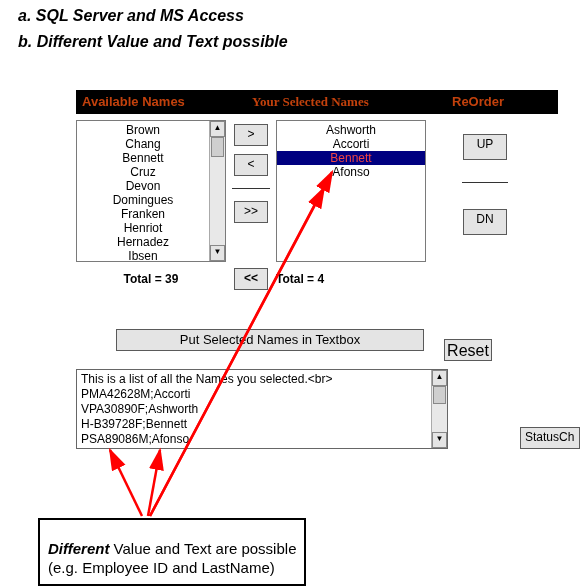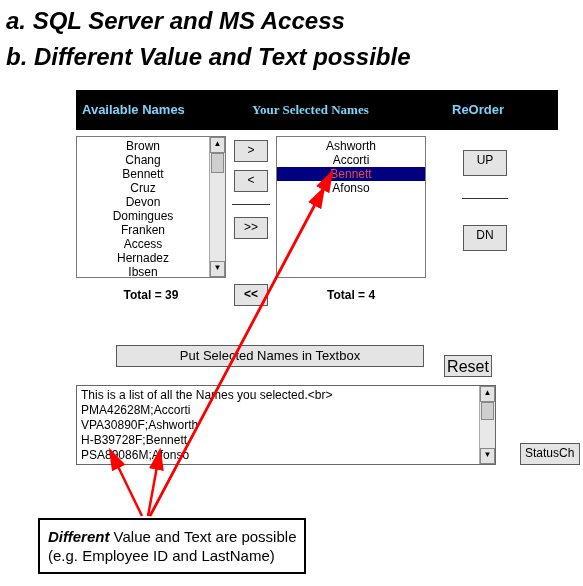--- a/index.html
+++ b/index.html
@@ -7,38 +7,38 @@
     margin: 0;
     padding: 0;
     font-family: Arial, Helvetica, sans-serif;
     background: #fff;
     width: 583px;
     height: 586px;
     position: relative;
     overflow: hidden;
   }
   .heading {
-    font-size: 24px;
+    font-size: 16px;
     font-weight: bold;
     font-style: italic;
     line-height: 1.25;
-    margin: 6px 0 4px 6px;
+    margin: 6px 0 4px 18px;
   }
   .panel {
     position: absolute;
     top: 90px;
     left: 76px;
     width: 494px;
   }
   .header-bar {
     background: #000;
-    color: #7dd3fc;
+    color: #c2410c;
     font-weight: bold;
     font-size: 13px;
-    padding: 12px 6px;
+    padding: 4px 6px;
     display: flex;
     width: 482px;
   }
   .header-bar .col1 { width: 170px; }
   .header-bar .col2 { width: 200px; font-family: Liberation Serif, serif; }
   .header-bar .col3 { flex: 1; text-align: left; }
   .body-row {
     display: flex;
     align-items: flex-start;
     padding-top: 6px;
@@ -129,30 +129,30 @@
   }
   .totals-row {
     display: flex;
     align-items: center;
     margin-top: 6px;
     font-size: 12px;
     font-weight: bold;
   }
   .totals-row .t1 { width: 150px; text-align: center; }
   .totals-row .midcell { width: 50px; display:flex; justify-content:center; }
-  .totals-row .t2 { width: 150px; text-align: center; }
+  .totals-row .t2 { width: 150px; }
   .second-row {
     display: flex;
     align-items: center;
     margin-top: 28px;
     gap: 20px;
   }
   .textarea-wrap {
     border: 1px solid #666;
-    width: 420px;
+    width: 372px;
     height: 80px;
     display: flex;
     font-size: 12px;
     background: #fff;
   }
   .textarea-wrap .content {
     flex: 1;
     padding: 2px 4px;
     overflow: hidden;
     white-space: pre;
@@ -174,21 +174,21 @@
     overflow: hidden;
     white-space: nowrap;
     text-align: left;
     padding-left: 4px;
   }
   .annotation-box {
     position: absolute;
     left: 38px;
     top: 518px;
     border: 2px solid #000;
-    padding: 8px 8px 6px 8px;
+    padding: 20px 8px 6px 8px;
     font-size: 15px;
     line-height: 1.25;
     background: #fff;
     max-width: 340px;
   }
   .annotation-box .word-diff { font-style: italic; font-weight: bold; }
   svg.overlay {
     position: absolute;
     top: 0; left: 0;
     width: 583px; height: 586px;
@@ -213,21 +213,21 @@
 
     <div class="listbox">
       <div class="items" id="avail-items">
           <div class="item">Brown</div>
           <div class="item">Chang</div>
           <div class="item">Bennett</div>
           <div class="item">Cruz</div>
           <div class="item">Devon</div>
           <div class="item">Domingues</div>
           <div class="item">Franken</div>
-          <div class="item">Access</div>
+          <div class="item">Henriot</div>
           <div class="item">Hernadez</div>
           <div class="item">Ibsen</div>
         </div>
       <div class="scrollbar">
         <div class="sb-btn">▲</div>
         <div class="sb-track">
             <div class="sb-thumb" style="top:0;height:20px"></div>
           </div>
         <div class="sb-btn">▼</div>
       </div>

